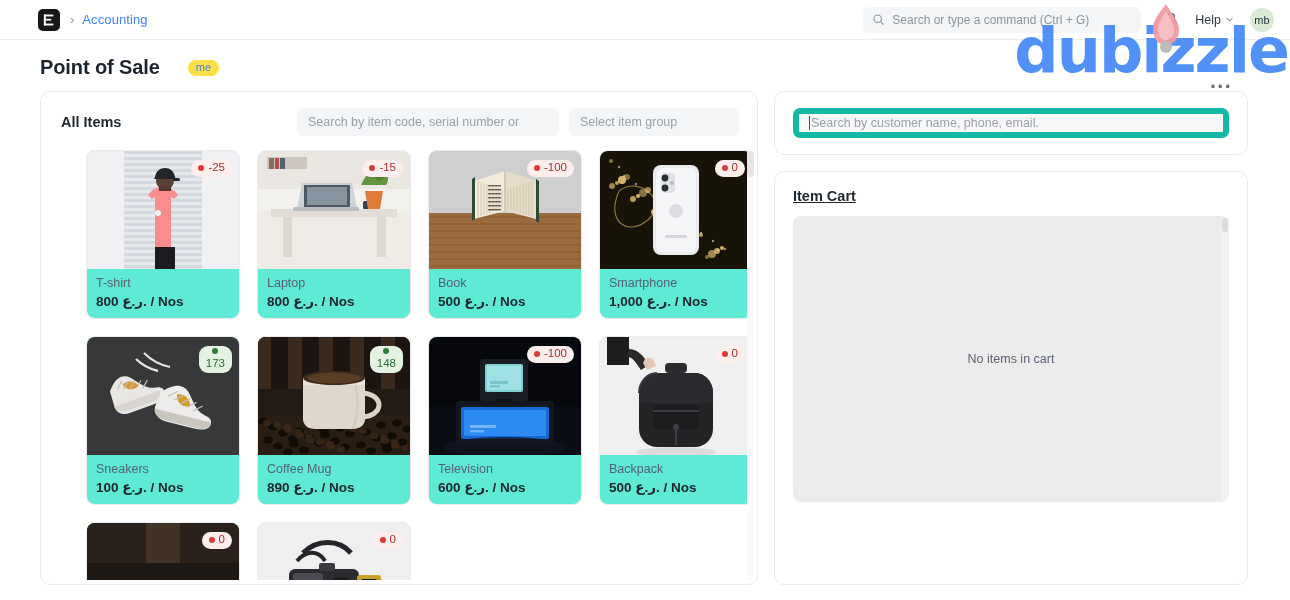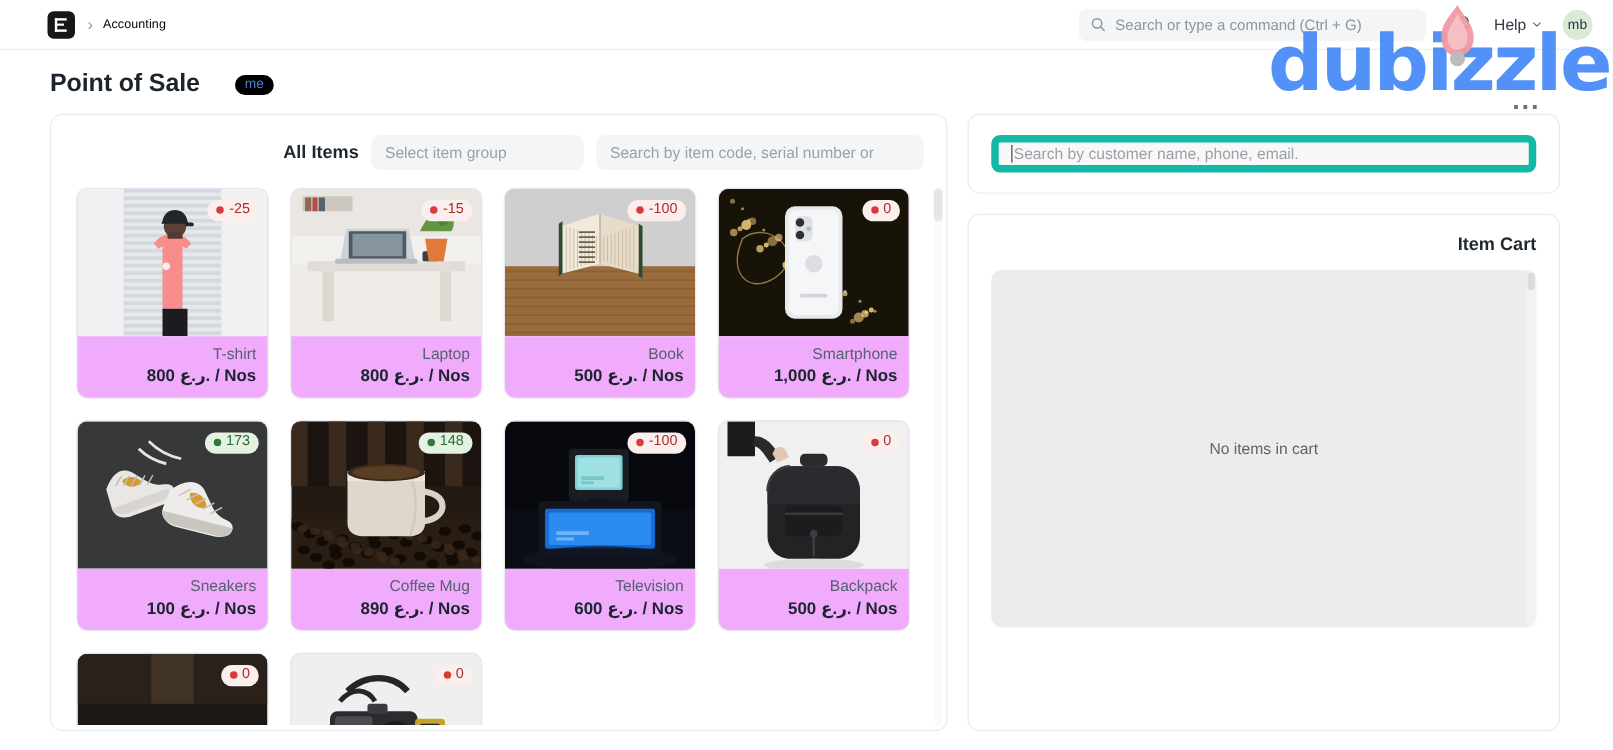--- a/index.html
+++ b/index.html
@@ -32,22 +32,22 @@
     flex: 0 0 auto;
   }
   .brand-logo svg { display:block; }
   .crumb-sep {
     color: #8d95a0;
     font-size: 13px;
     margin: 0 8px 0 10px;
     line-height: 1;
   }
   .crumb-link {
-    font-size: 10px;
-    color: #000000;
+    font-size: 13px;
+    color: #3b82f6;
     letter-spacing: .1px;
   }
   .nav-spacer { flex: 1 1 auto; }
 
   .global-search {
     width: 278px;
     height: 26px;
     background: #f4f5f6;
     border-radius: 7px;
     display: flex;
@@ -92,37 +92,36 @@
     position: relative;
     z-index: 4;
   }
   .page-title {
     font-size: 20px;
     font-weight: bold;
     color: #1c252e;
     letter-spacing: -.1px;
   }
   .pill-badge {
-    background: #000000;
+    background: #fde047;
     color: #4a7fd4;
     font-size: 11px;
     border-radius: 9px;
     padding: 2px 8px 3px;
     line-height: 1;
   }
 
   
   .pos-wrap {
     display: flex;
     gap: 16px;
     padding: 0 42px 0 40px;
     align-items: flex-start;
     position: relative;
     z-index: 3;
-    text-align: right;
   }
   .card-shell {
     background: #ffffff;
     border: 1px solid #e9ebed;
     border-radius: 10px;
   }
 
   
   .items-panel {
     width: 718px;
@@ -169,23 +168,24 @@
   }
   .items-grid {
     display: grid;
     grid-template-columns: repeat(4, 154px);
     gap: 17px 17px;
   }
   .item-card {
     width: 154px;
     border: 1px solid #e9ebed;
     border-radius: 9px;
-    background: #f0abfc;
+    background: #5eead4;
     overflow: hidden;
     position: relative;
+    margin-left: 25px;
   }
   .item-img {
     height: 118px;
     width: 100%;
     display: block;
     background: #efefef;
     position: relative;
     overflow: hidden;
   }
   .item-img svg { display:block; width:100%; height:100%; }
@@ -196,21 +196,21 @@
     border-radius: 9px;
     padding: 2px 7px 3px;
     font-size: 11.5px;
     line-height: 1;
     font-weight: normal;
     z-index: 2;
   }
   .stock-badge .dot { width: 6px; height: 6px; border-radius: 50%; display:block; }
   .badge-neg { background: #fdeeee; color: #a82f2f; }
   .badge-neg .dot { background: #d93b3b; }
-  .badge-pos { background: #e4f2e1; color: #2b6b34; }
+  .badge-pos { background: #e4f2e1; color: #2b6b34; flex-direction: column; }
   .badge-pos .dot { background: #2f7a38; }
 
   .item-meta { padding: 7px 9px 9px; }
   .item-name {
     font-size: 12.5px;
     color: #556170;
     margin-bottom: 3px;
     white-space: nowrap;
     overflow: hidden;
     text-overflow: ellipsis;
@@ -263,20 +263,21 @@
     background: #4a4a4a;
     margin-right: 1px;
     flex: 0 0 auto;
   }
   .cart-card { padding: 16px 18px 18px; height: 414px; }
   .cart-title {
     font-size: 14.5px;
     font-weight: bold;
     color: #1f272e;
     margin-bottom: 12px;
+    text-decoration: underline;
   }
   .cart-body {
     height: 286px;
     background: #ececec;
     border-radius: 8px;
     display: flex;
     align-items: center;
     justify-content: center;
     position: relative;
   }
@@ -373,25 +374,25 @@
 <div class="page-head">
   <span class="page-title">Point of Sale</span>
   <span class="pill-badge">me</span>
 </div>
 
 <div class="pos-wrap">
 
   <div class="card-shell items-panel">
     <div class="items-header">
       <span class="items-title">All Items</span>
+      <div class="field-box field-item-search">
+        <span>Search by item code, serial number or</span>
+      </div>
       <div class="field-box field-item-group">
         <span>Select item group</span>
-      </div>
-      <div class="field-box field-item-search">
-        <span>Search by item code, serial number or</span>
       </div>
     </div>
 
     <div class="items-scroll">
       <div class="items-grid">
           <div class="item-card">
             <div class="item-img">
               <svg viewBox="0 0 154 118" preserveAspectRatio="xMidYMid slice">
       <rect width="154" height="118" fill="#f1f1f3"></rect>
       <g fill="#d9dde3">

